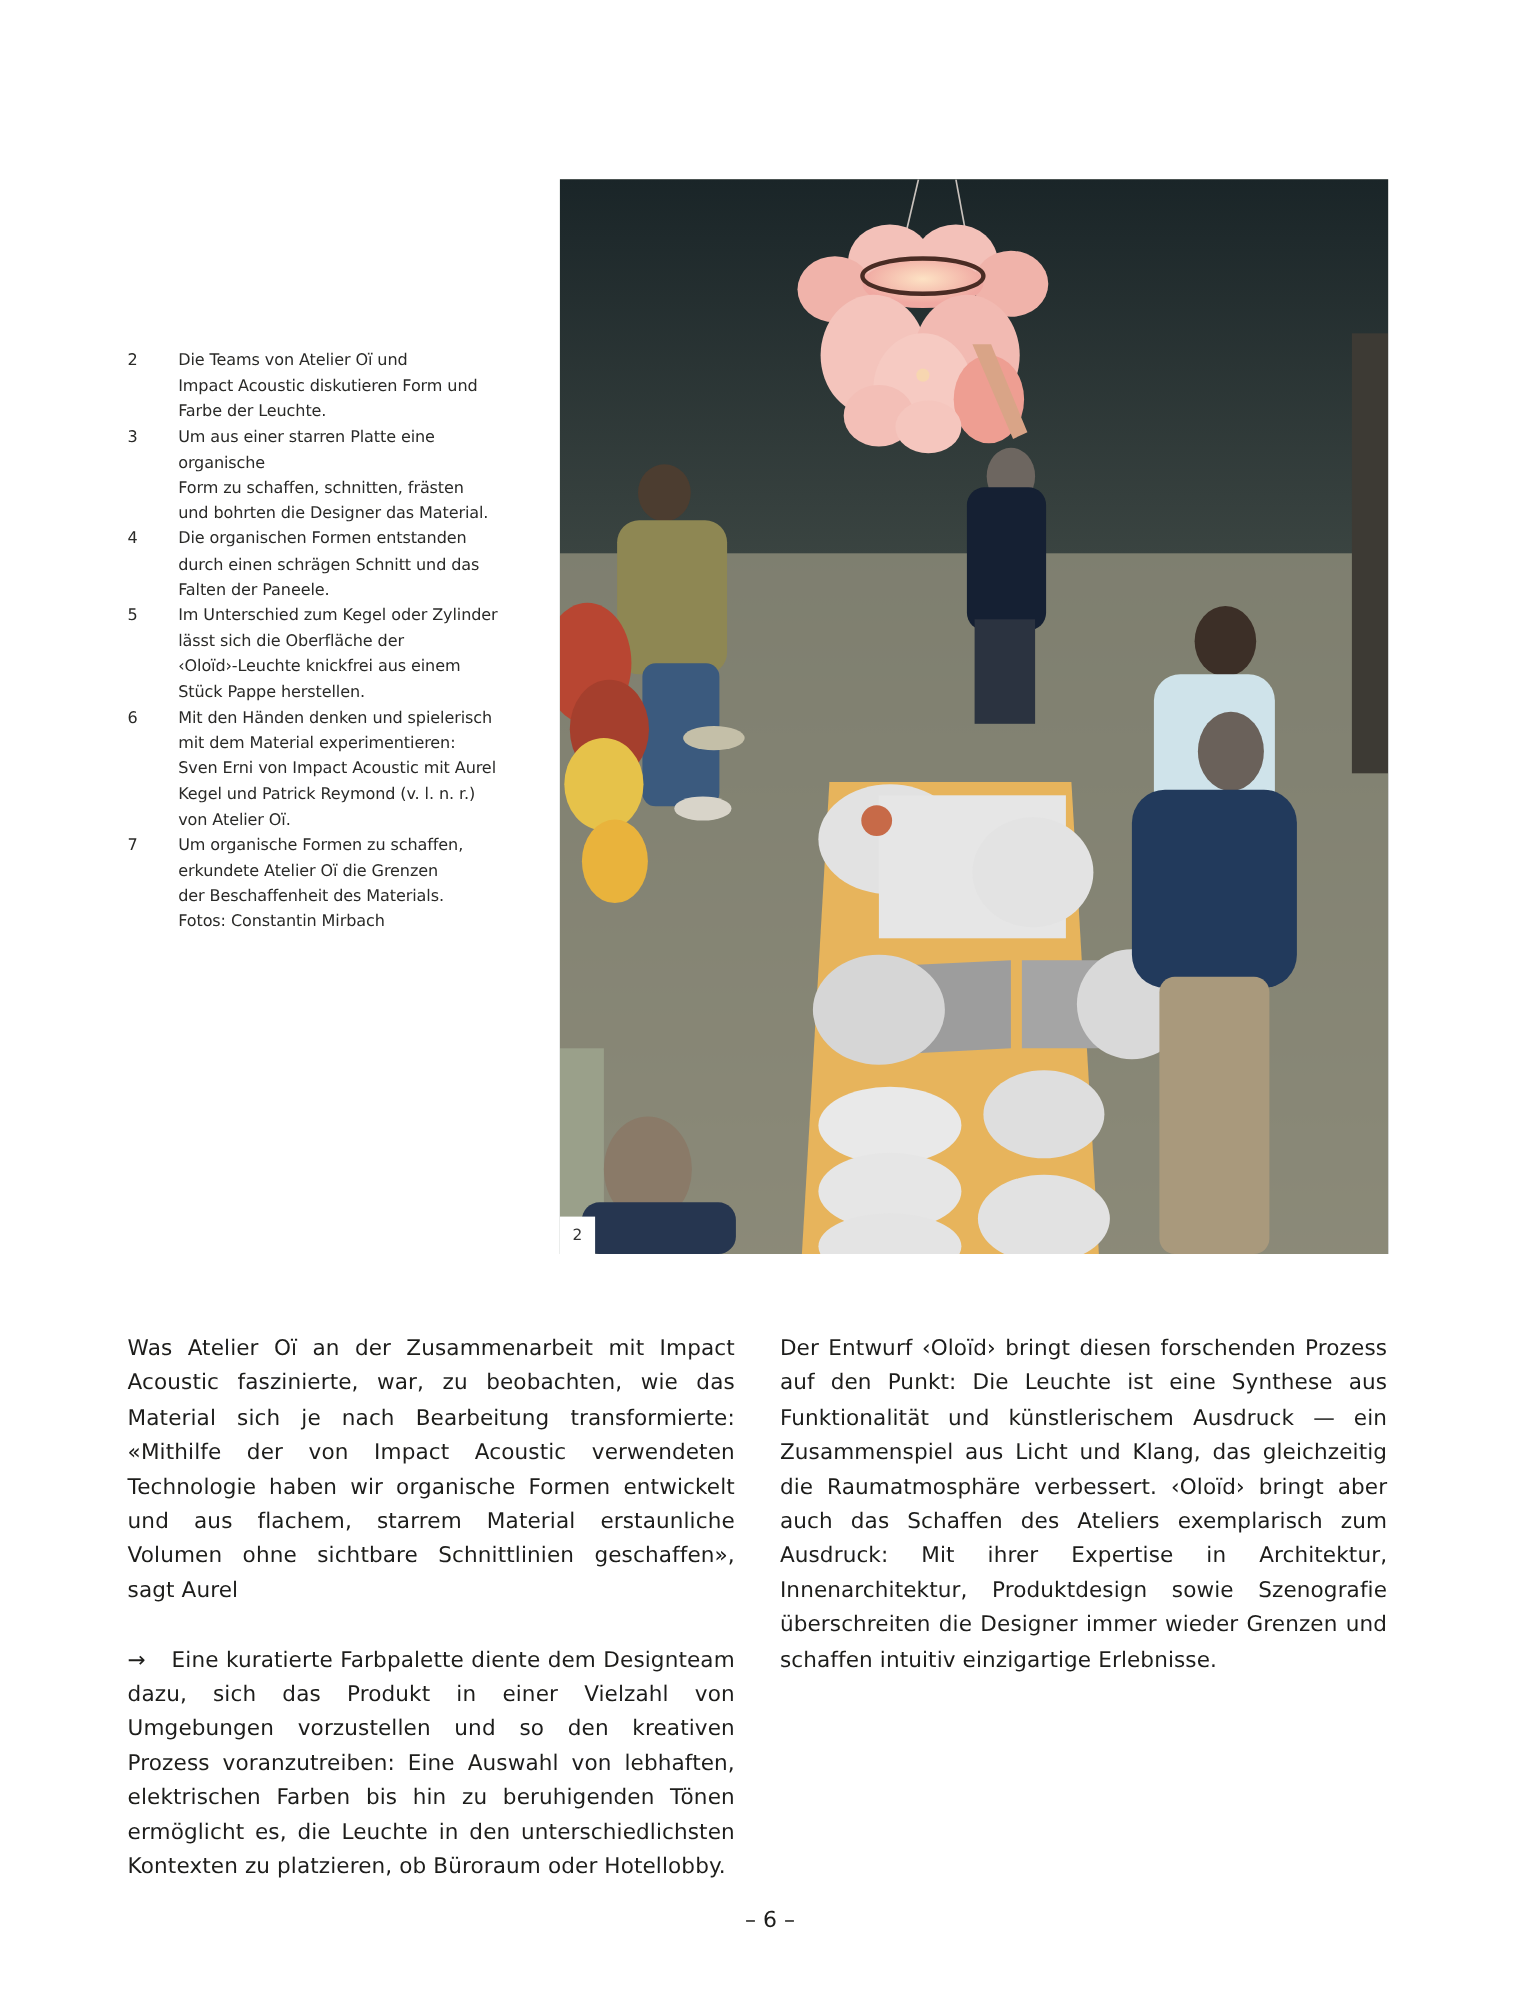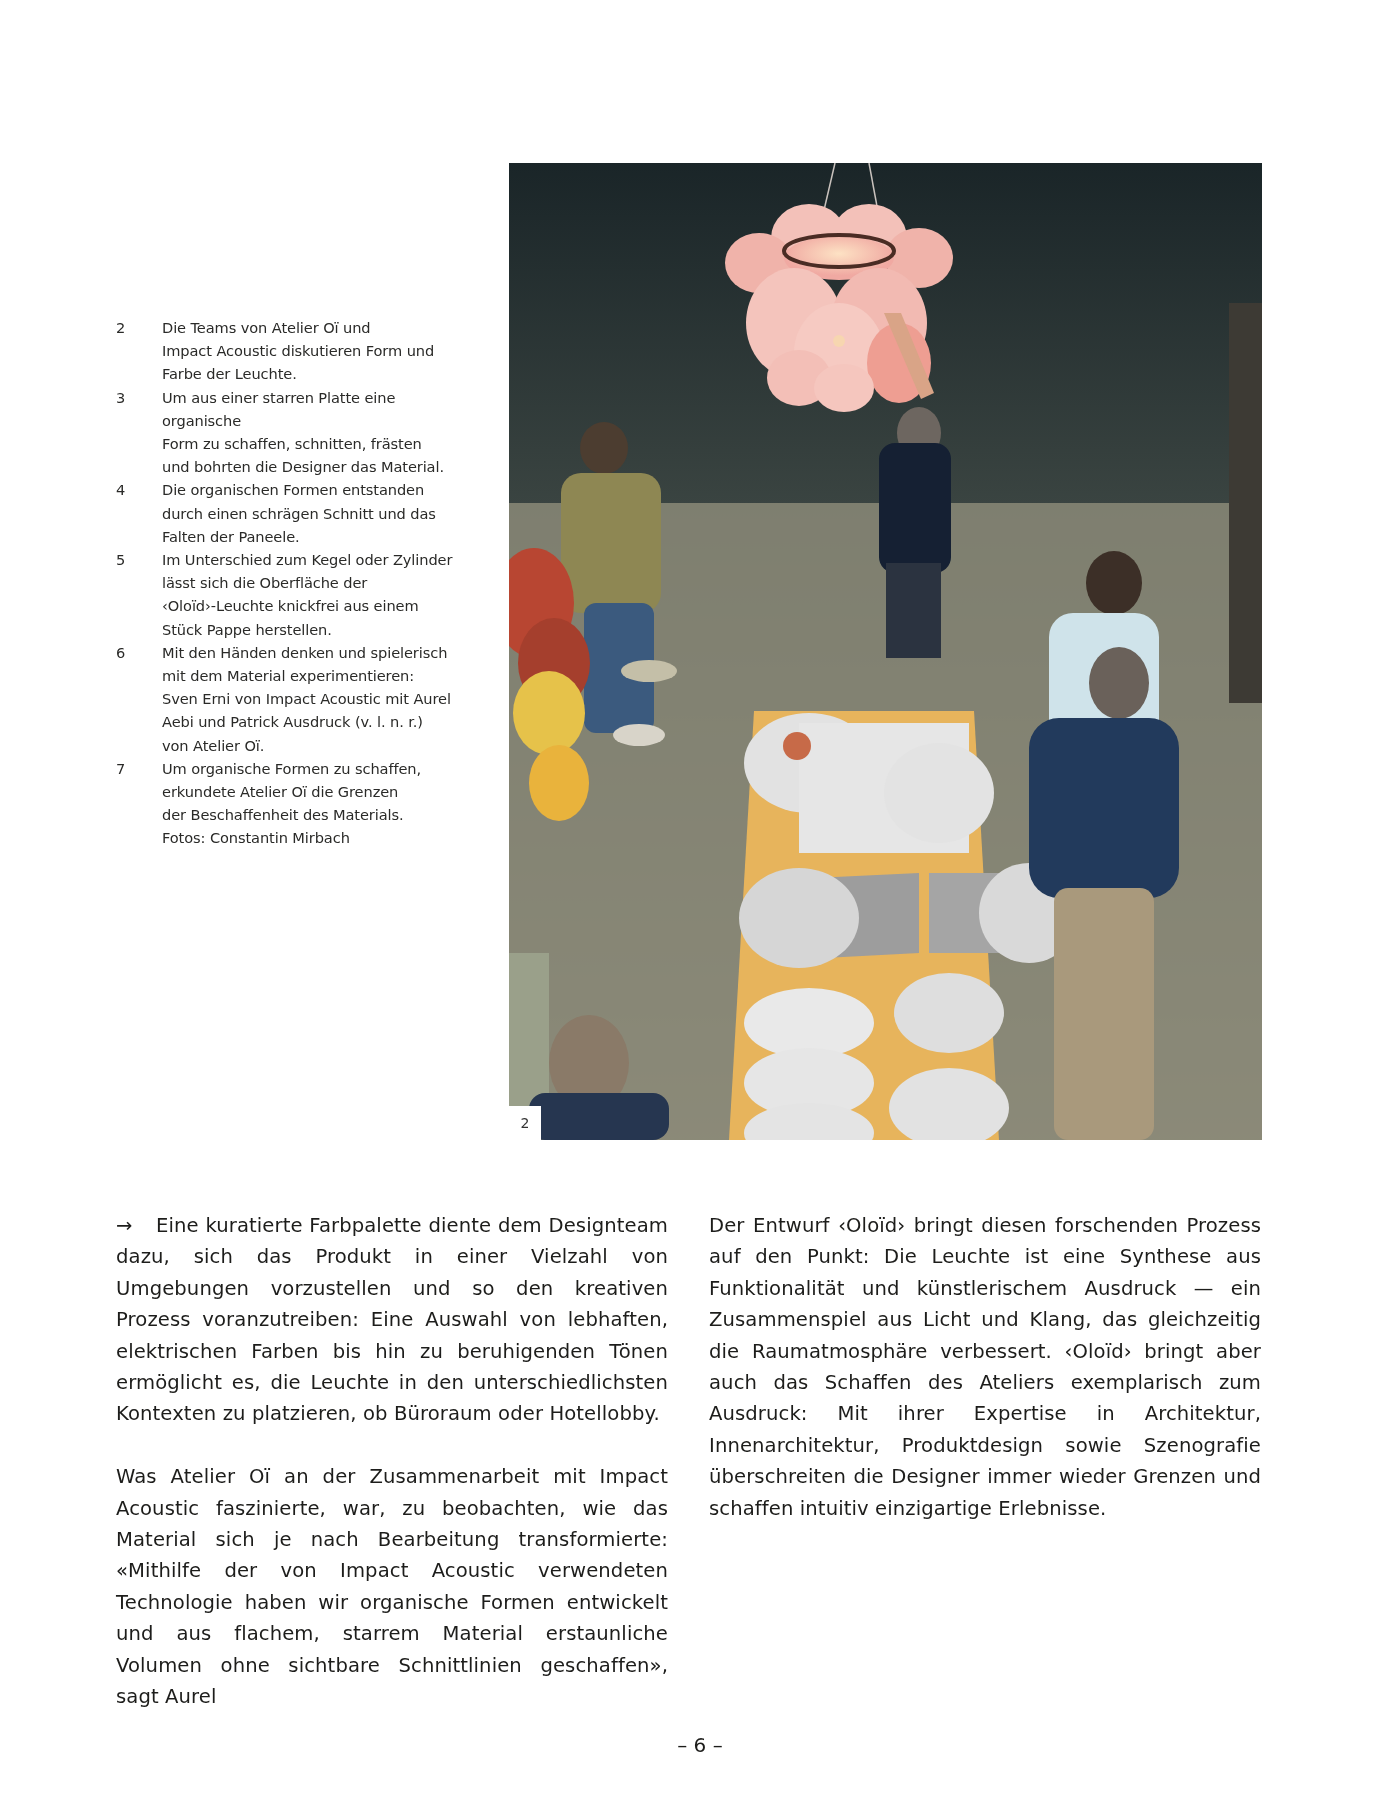--- a/index.html
+++ b/index.html
@@ -50,21 +50,21 @@
     <span class="txt">Im Unterschied zum Kegel oder Zylinder
 lässt sich die Oberfläche der
 ‹Oloïd›-Leuchte knickfrei aus einem
 Stück Pappe herstellen.</span>
   </div>
   <div class="caption">
     <span class="num">6</span>
     <span class="txt">Mit den Händen denken und spielerisch
 mit dem Material experimentieren:
 Sven Erni von Impact Acoustic mit Aurel
-Aebi und Patrick Ausdruck (v. l. n. r.)
+Kegel und Patrick Reymond (v. l. n. r.)
 von Atelier Oï.</span>
   </div>
   <div class="caption">
     <span class="num">7</span>
     <span class="txt">Um organische Formen zu schaffen,
 erkundete Atelier Oï die Grenzen
 der Beschaffenheit des Materials.
 Fotos: Constantin Mirbach</span>
   </div>
 </div>
@@ -158,21 +158,21 @@
     <g>
       <rect x="0" y="790" width="40" height="180" fill="#9aa08a"></rect>
       <ellipse cx="80" cy="900" rx="40" ry="48" fill="#8a7a68"></ellipse>
       <rect x="20" y="930" width="140" height="47" rx="16" fill="#263650"></rect>
     </g>
   </svg>
 </div>
 <div class="photo-label">2</div>
 
 <div class="col left">
+  <p>Was Atelier Oï an der Zusammenarbeit mit Impact Acoustic faszinierte, war, zu beobachten, wie das Material sich je nach Bearbeitung transformierte: «Mithilfe der von Impact Acoustic verwendeten Technologie haben wir organische Formen entwickelt und aus flachem, starrem Material erstaunliche Volumen ohne sichtbare Schnittlinien geschaffen», sagt Aurel</p>
   <p><span class="arrow">→</span><span>Eine kuratierte Farbpalette diente dem Designteam dazu, sich das Produkt in einer Vielzahl von Umgebungen vorzustellen und so den kreativen Prozess voranzutreiben: Eine Auswahl von lebhaften, elektrischen Farben bis hin zu beruhigenden Tönen ermöglicht es, die Leuchte in den unterschiedlichsten Kontexten zu platzieren, ob Büroraum oder Hotellobby.</span></p>
-  <p>Was Atelier Oï an der Zusammenarbeit mit Impact Acoustic faszinierte, war, zu beobachten, wie das Material sich je nach Bearbeitung transformierte: «Mithilfe der von Impact Acoustic verwendeten Technologie haben wir organische Formen entwickelt und aus flachem, starrem Material erstaunliche Volumen ohne sichtbare Schnittlinien geschaffen», sagt Aurel</p>
 </div>
 
 <div class="col right">
   <p>Der Entwurf ‹Oloïd› bringt diesen forschenden Prozess auf den Punkt: Die Leuchte ist eine Synthese aus Funktionalität und künstlerischem Ausdruck — ein Zusammenspiel aus Licht und Klang, das gleichzeitig die Raumatmosphäre verbessert. ‹Oloïd› bringt aber auch das Schaffen des Ateliers exemplarisch zum Ausdruck: Mit ihrer Expertise in Architektur, Innenarchitektur, Produktdesign sowie Szenografie überschreiten die Designer immer wieder Grenzen und schaffen intuitiv einzigartige Erlebnisse.</p>
 </div>
 
 <div class="page-number">– 6 –</div>
 
 </body></html>

